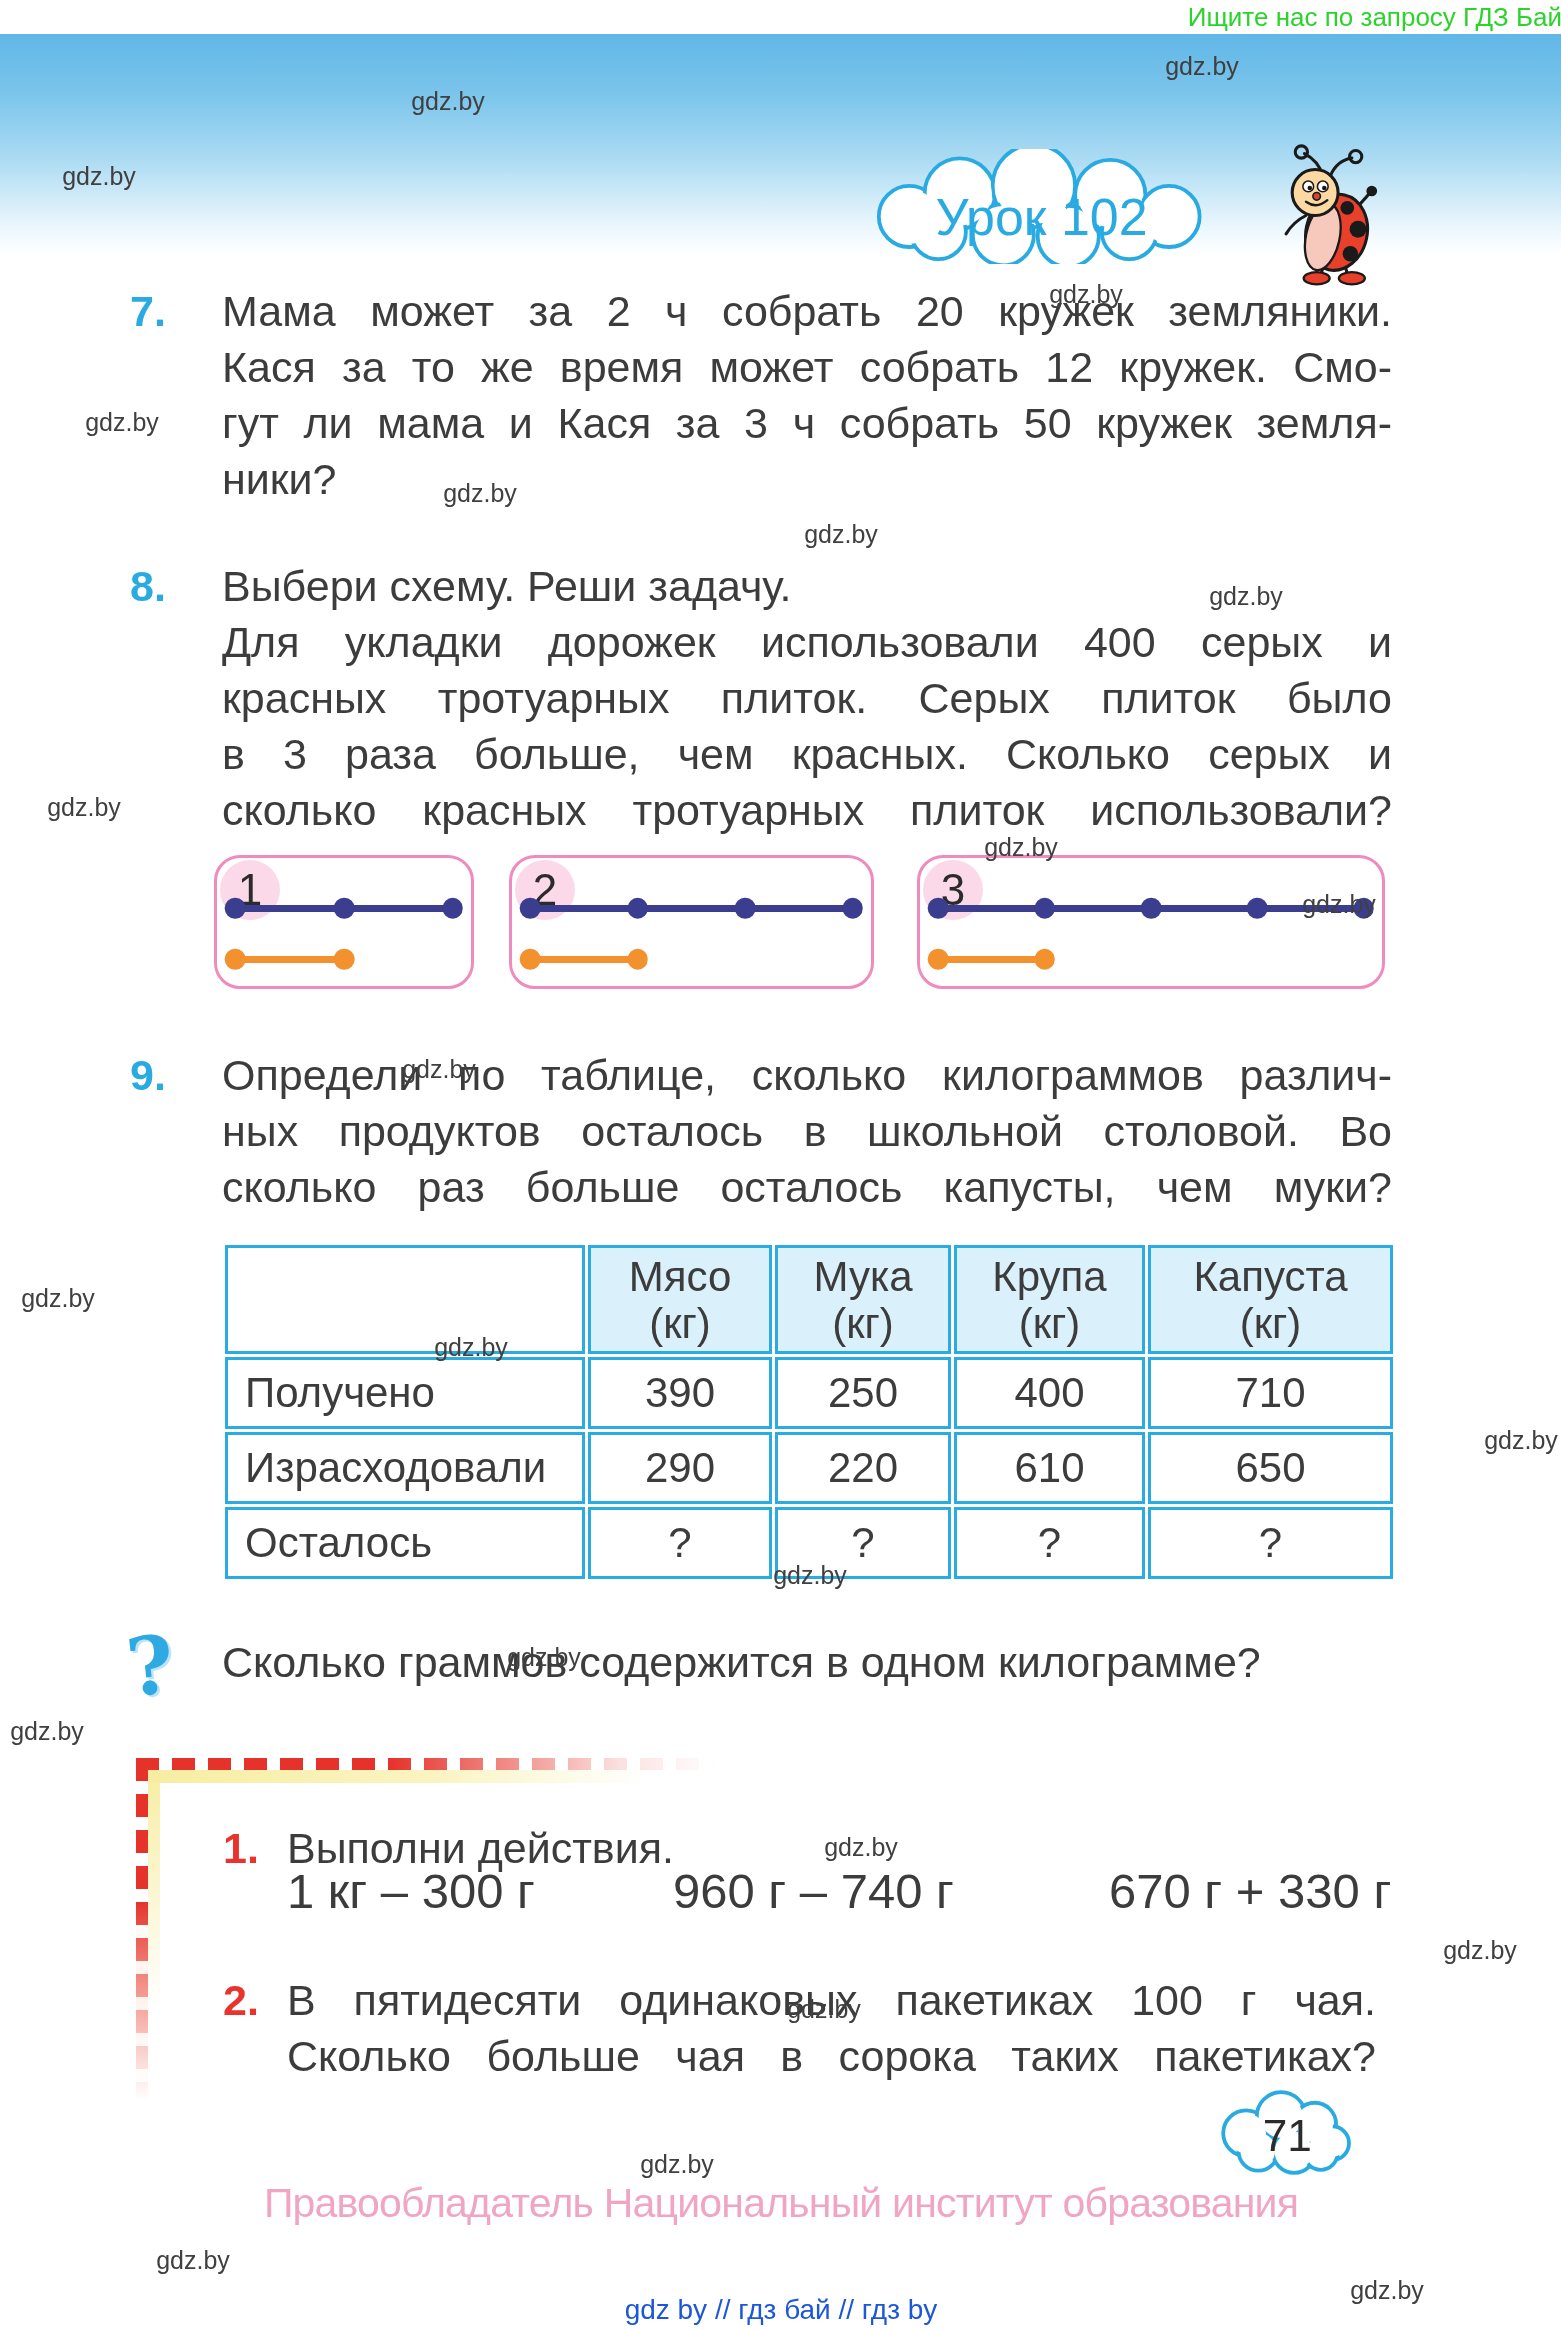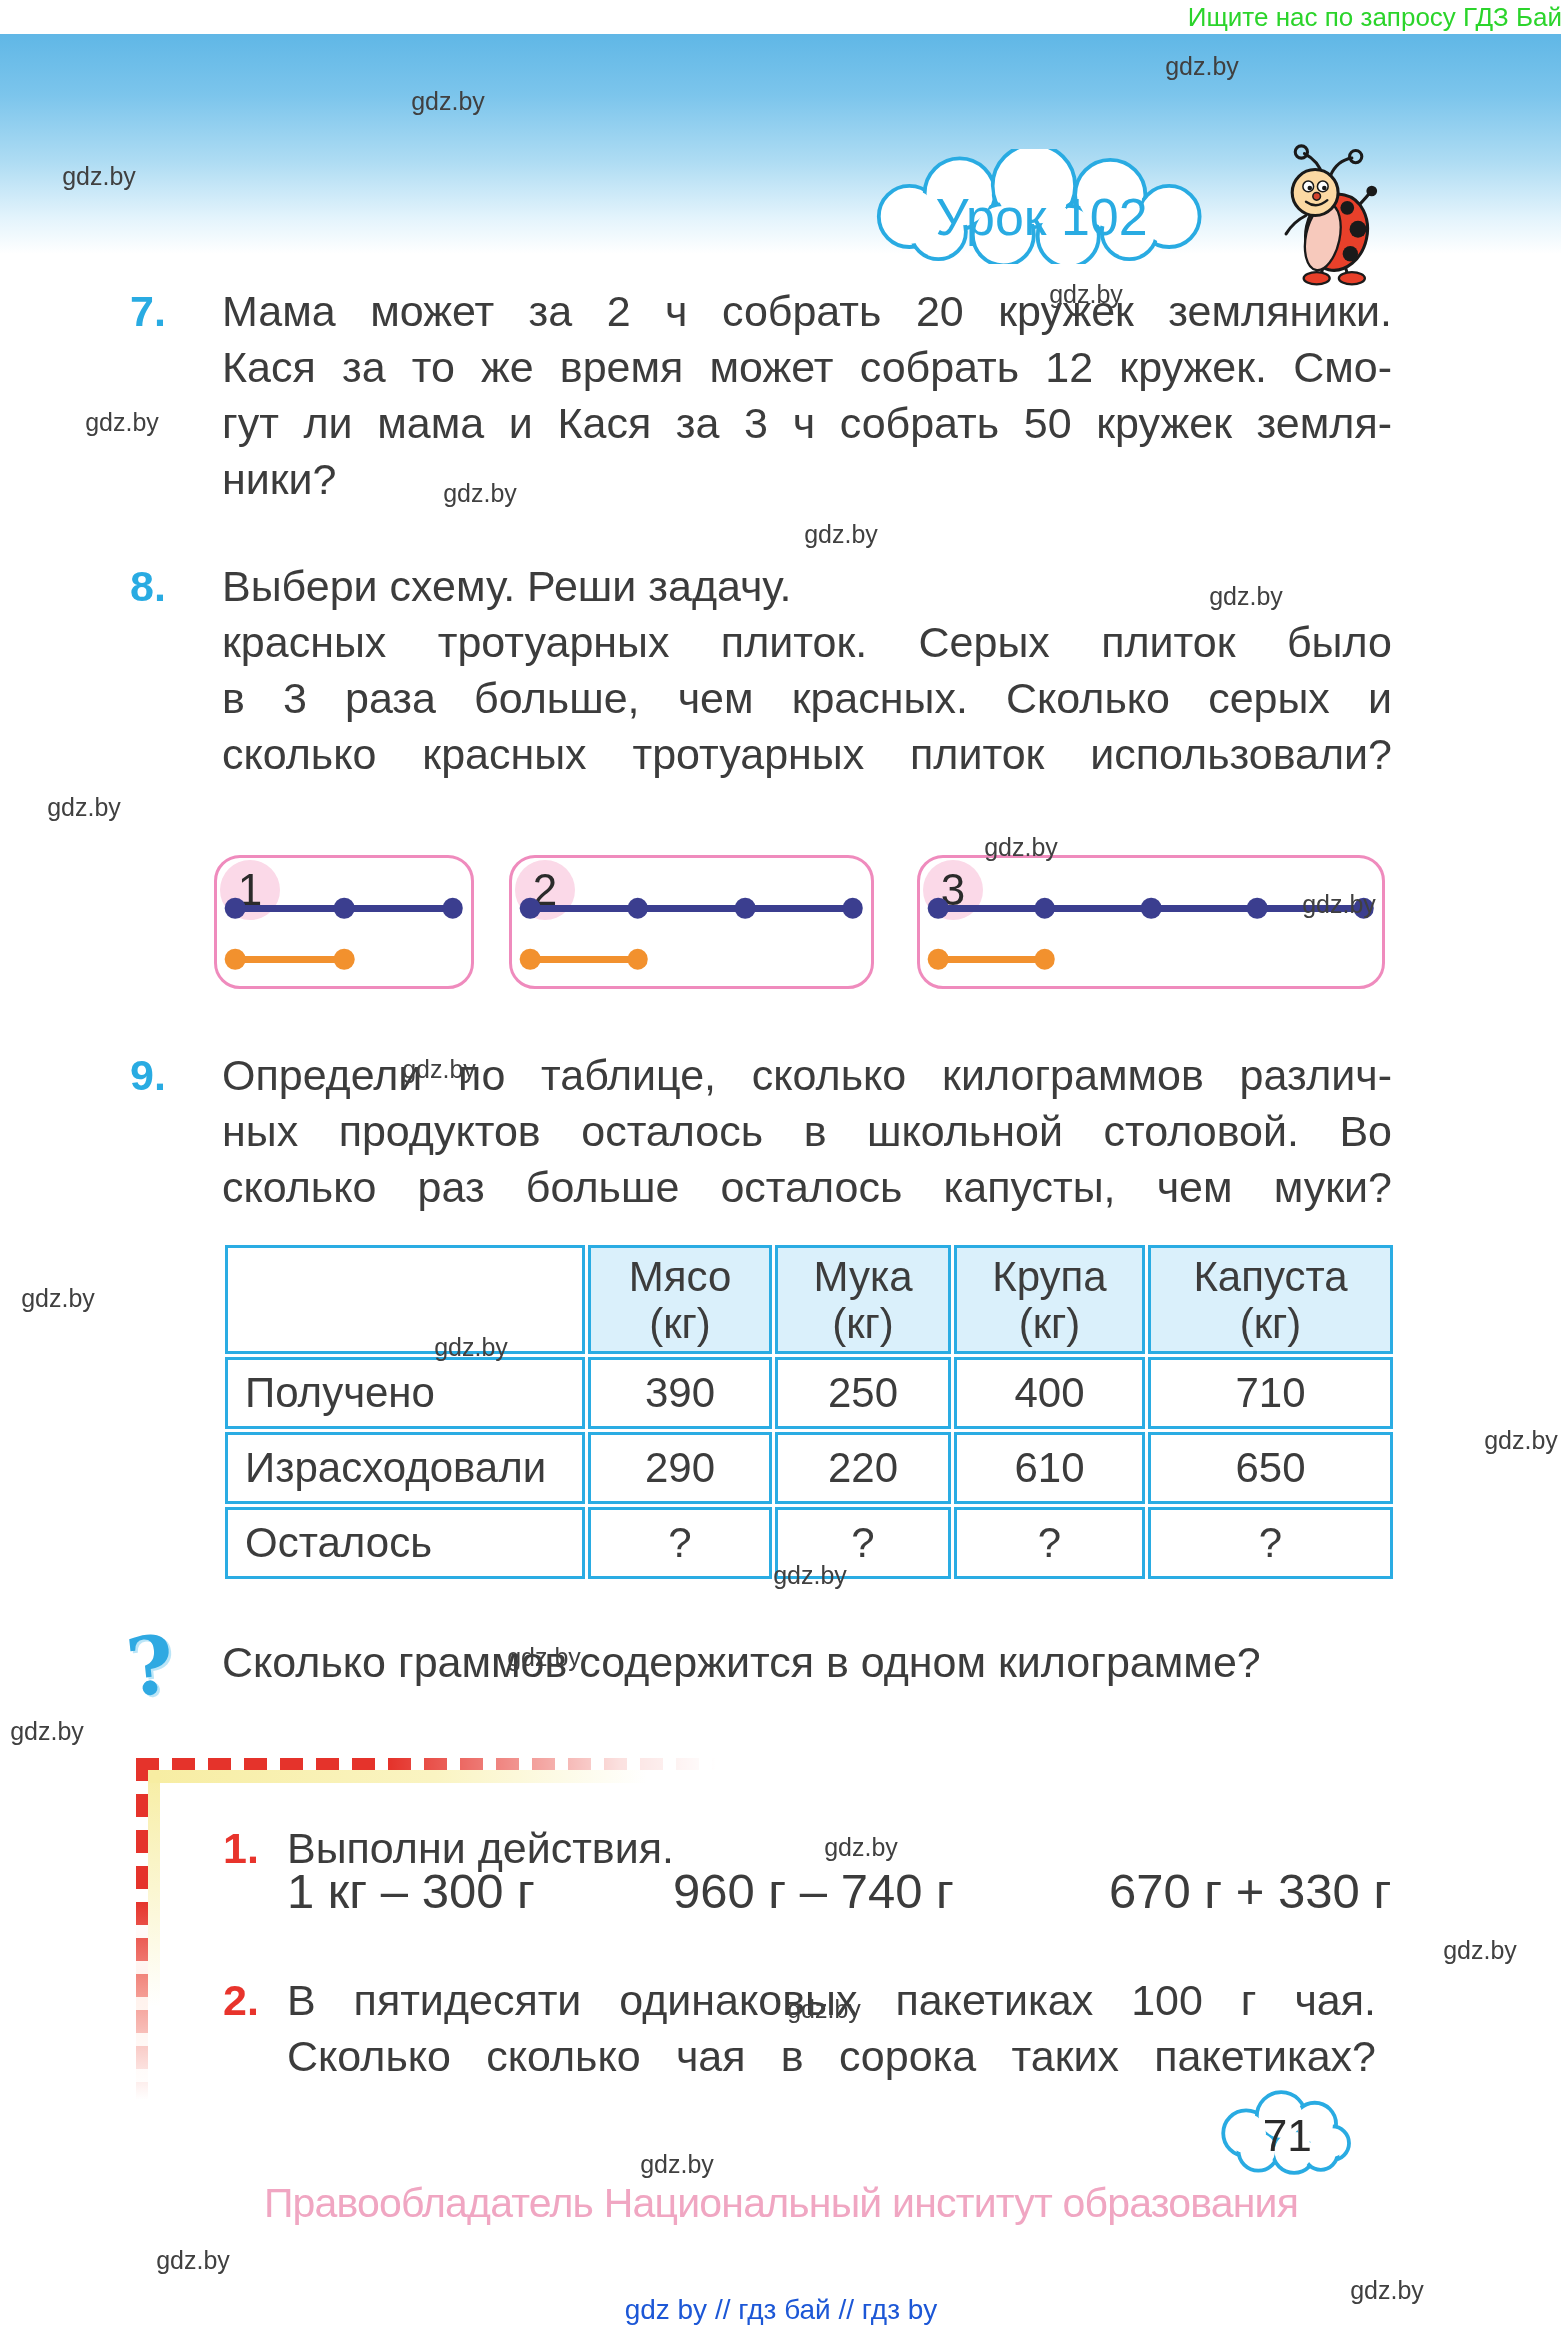--- a/index.html
+++ b/index.html
@@ -142,20 +142,21 @@
   <div class="abs ptext" style="top:283px">
     <span class="tline jline">Мама может за 2 ч собрать 20 кружек земляники.</span>
     <span class="tline jline">Кася за то же время может собрать 12 кружек. Смо-</span>
     <span class="tline jline">гут ли мама и Кася за 3 ч собрать 50 кружек земля-</span>
     <span class="tline">ники?</span>
   </div>
 
   <div class="abs pnum" style="top:558px">8.</div>
   <div class="abs ptext" style="top:558px">Выбери схему. Реши задачу.</div>
   <div class="abs ptext" style="top:614px">
+    <span class="tline jline">Для укладки дорожек использовали 400 серых и</span>
     <span class="tline jline">красных тротуарных плиток. Серых плиток было</span>
     <span class="tline jline">в 3 раза больше, чем красных. Сколько серых и</span>
     <span class="tline jline">сколько красных тротуарных плиток использовали?</span>
   </div>
 
   <div class="abs diagram" style="left:214px;width:260px">
     <span class="chip">1</span>
     <span class="dlines">
         <div class="dline blue">
           <span class="dot blue" style="left: 0%;"></span>
@@ -264,21 +265,21 @@
   <div class="abs ex-title">Выполни действия.</div>
   <div class="abs ex-exprs">
     <span>1 кг – 300 г</span>
     <span class="expr2">960 г – 740 г</span>
     <span class="expr3">670 г + 330 г</span>
   </div>
 
   <div class="abs rednum" style="top:1972px">2.</div>
   <div class="abs ex2-lines">
     <span class="tline jline">В пятидесяти одинаковых пакетиках 100 г чая.</span>
-    <span class="tline jline">Сколько сколько чая в сорока таких пакетиках?</span>
+    <span class="tline jline">Сколько больше чая в сорока таких пакетиках?</span>
   </div>
 
   <div class="abs page-cloud">
     <svg width="145" height="93" viewBox="0 0 190 122">
       <g stroke="#29abe2" stroke-width="5" fill="#ffffff">
         <circle cx="42" cy="62" r="30"></circle>
           <circle cx="88" cy="40" r="32"></circle>
           <circle cx="132" cy="50" r="28"></circle>
         <circle cx="155" cy="75" r="22"></circle>
           <circle cx="58" cy="85" r="26"></circle>

